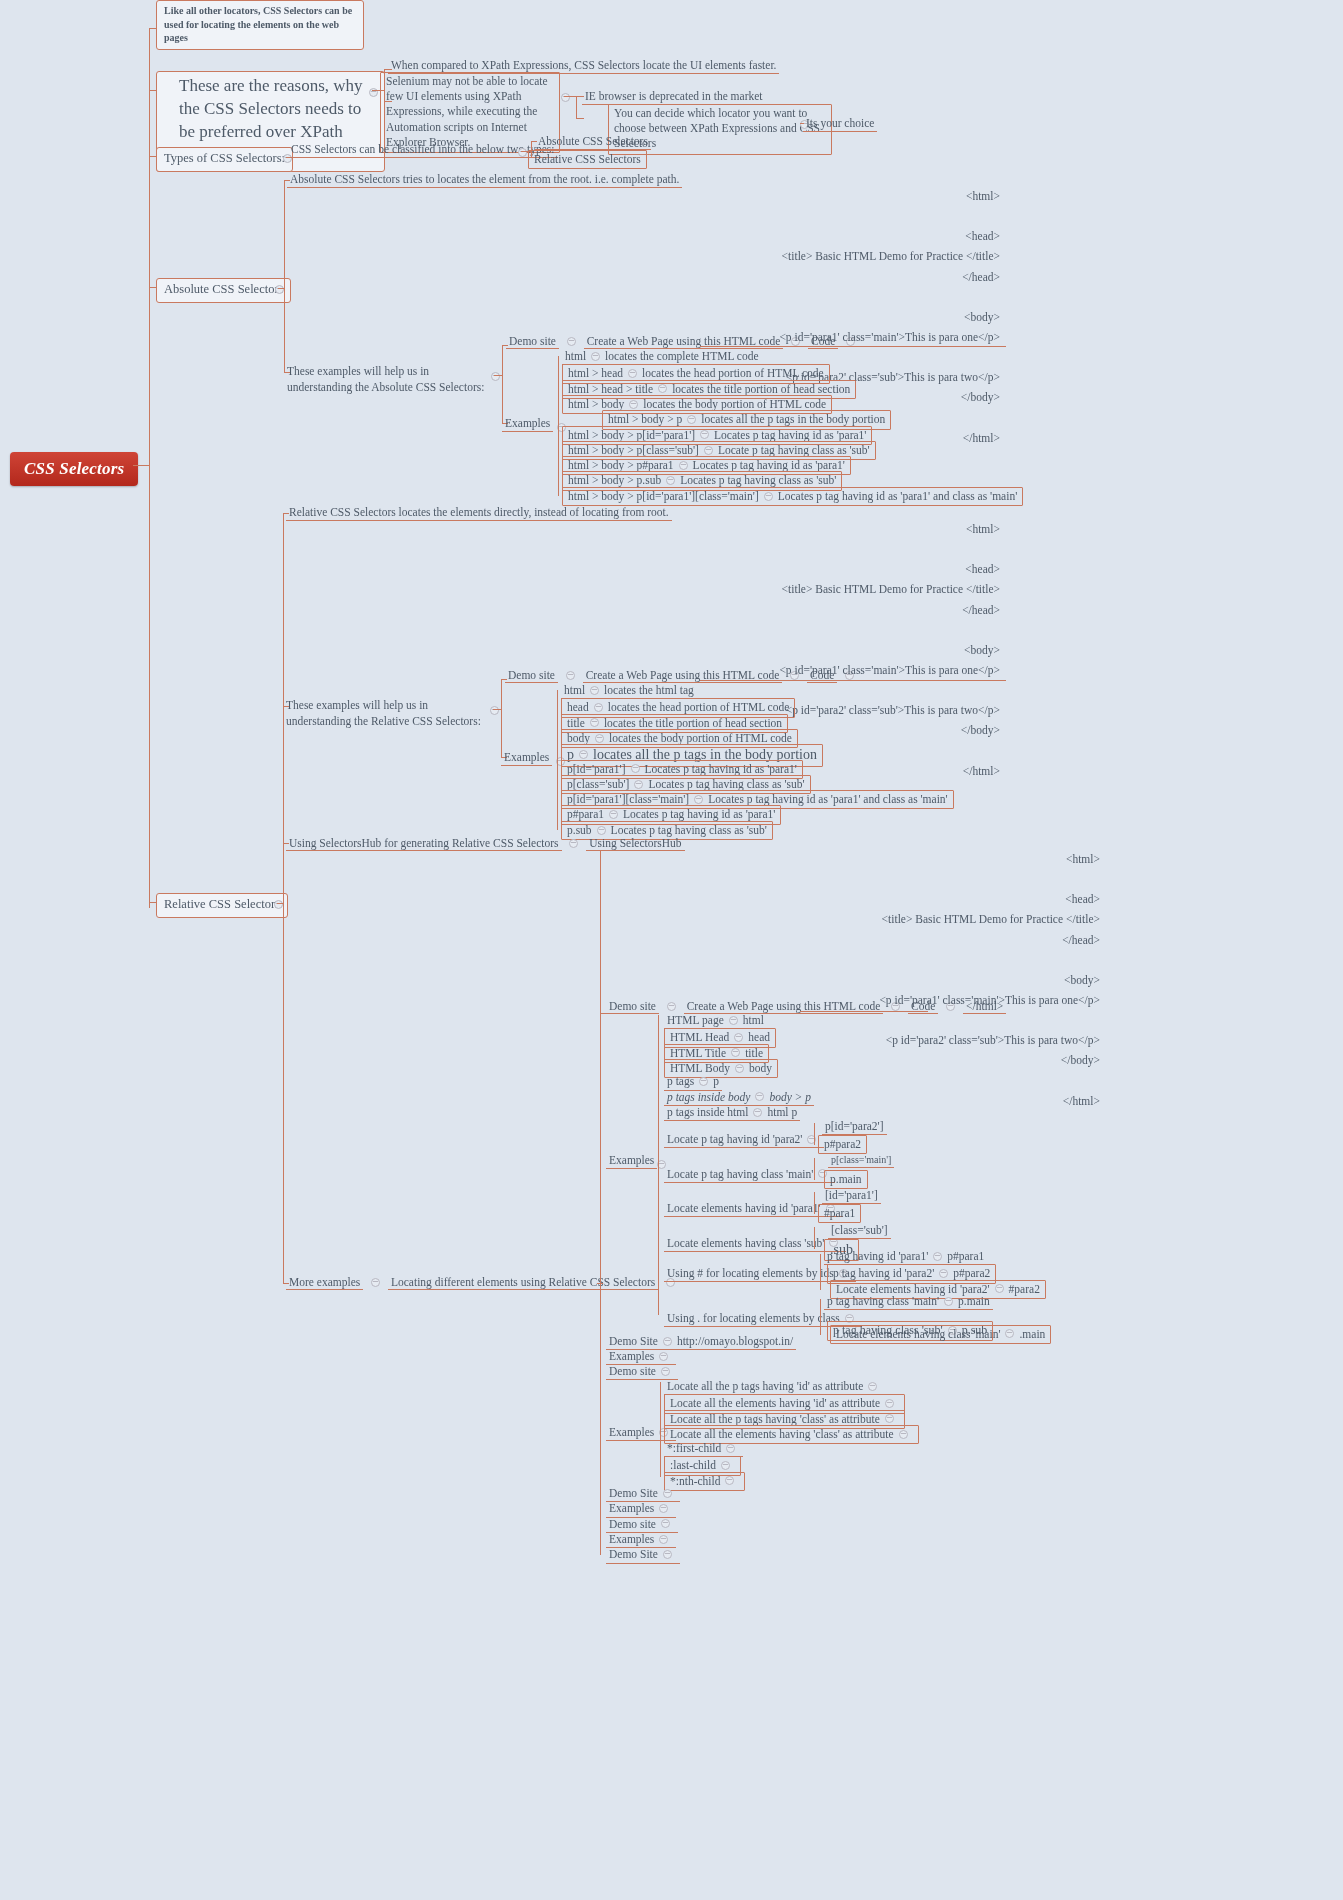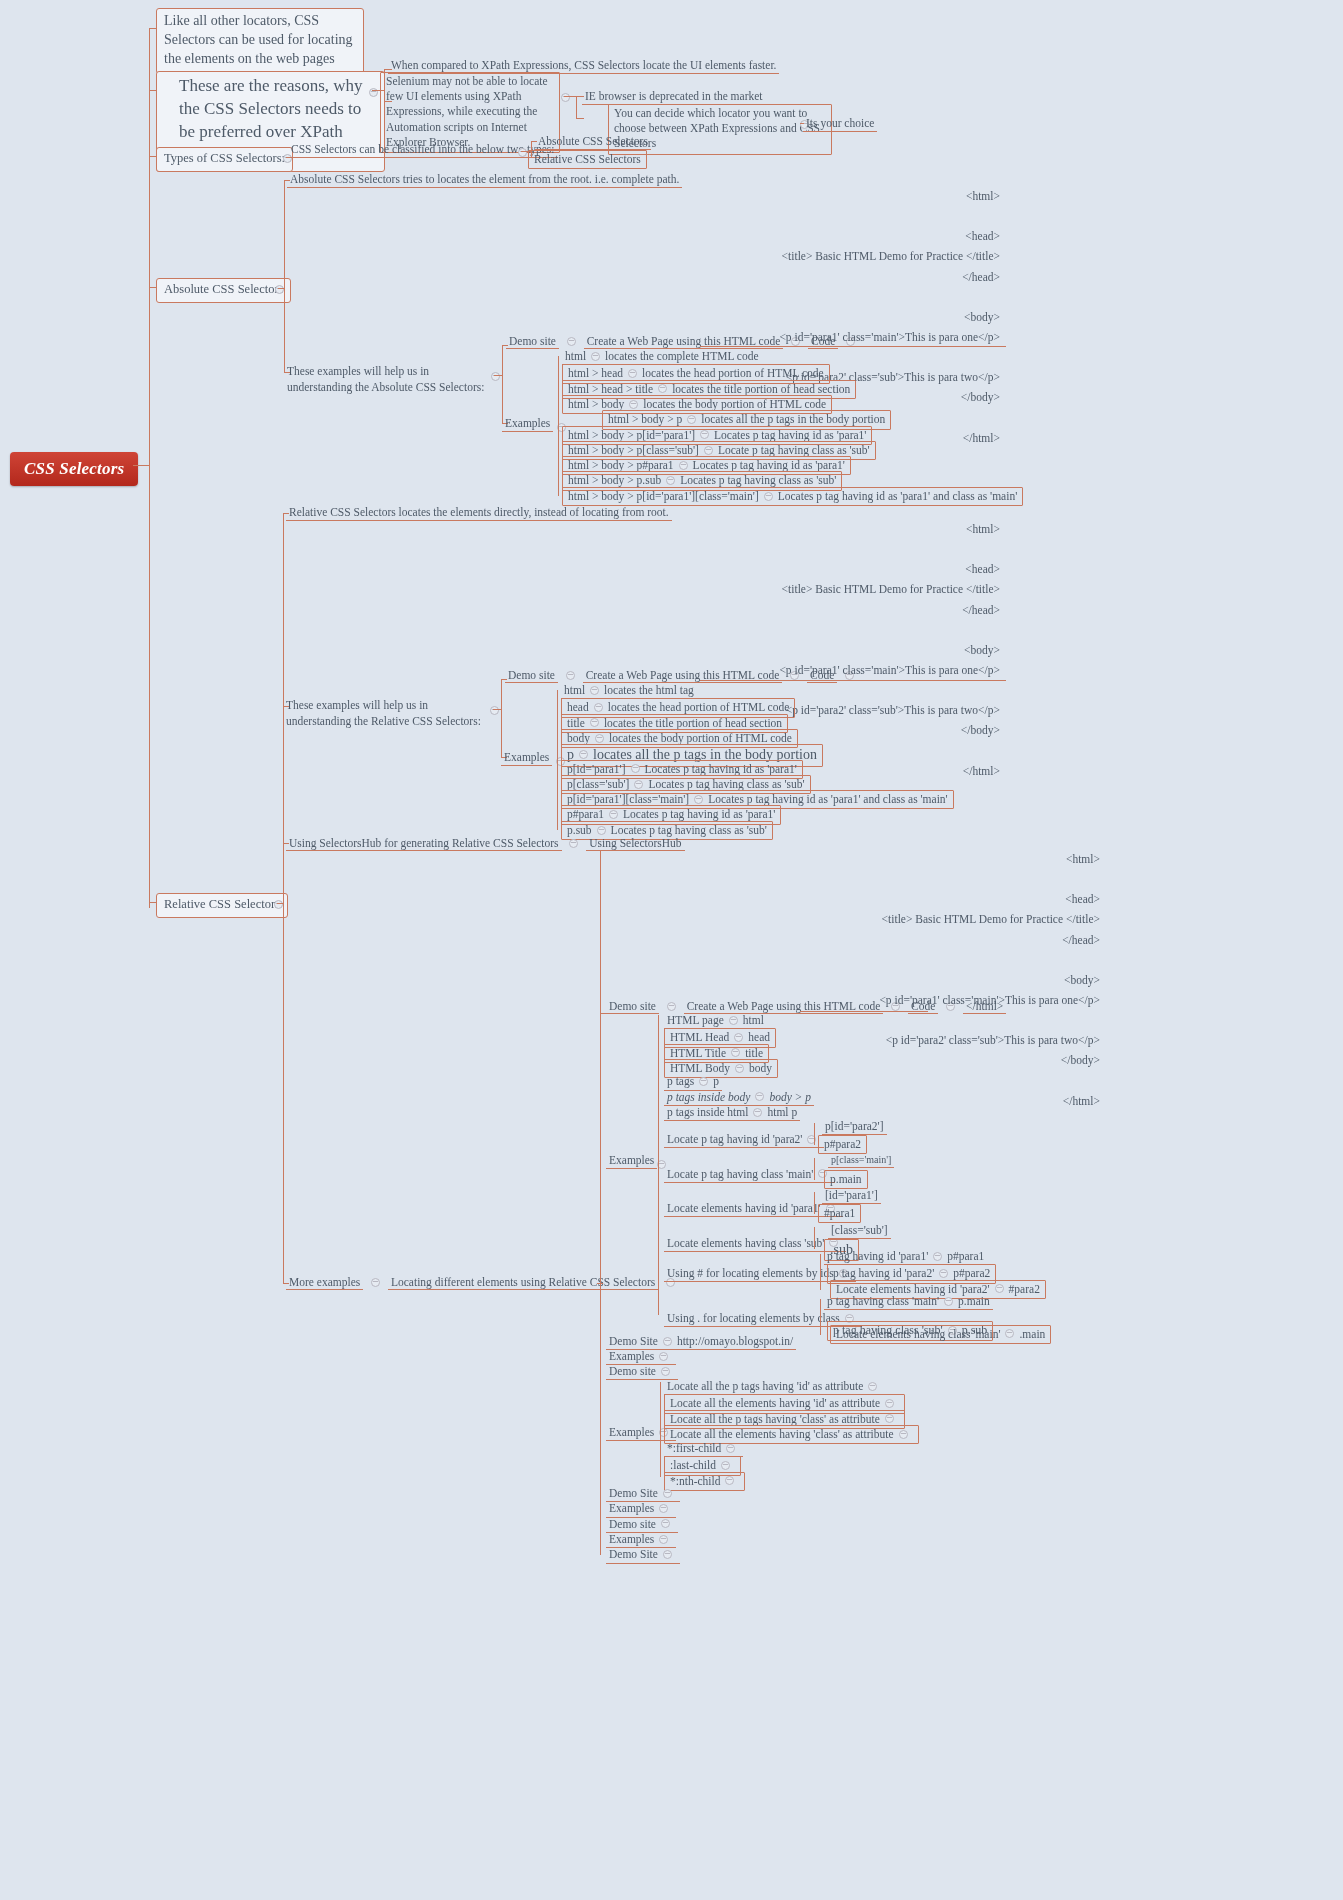--- a/index.html
+++ b/index.html
@@ -93,21 +93,21 @@
 
   <div class="ln lnh" style="left:133px; top:465px; width:16px;"></div>
   <div class="ln lnv" style="left:149px; top:28px; height:880px;"></div>
 
   <div class="ln lnh" style="left:149px; top:28px; width:10px;"></div>
   <div class="ln lnh" style="left:149px; top:90px; width:10px;"></div>
   <div class="ln lnh" style="left:149px; top:156px; width:10px;"></div>
   <div class="ln lnh" style="left:149px; top:287px; width:10px;"></div>
   <div class="ln lnh" style="left:149px; top:902px; width:10px;"></div>
 
-  <div class="node boxr wrapbox" style="left:156px; top:8px; width:192px; font-size:14px; line-height:1.35;">Like all other locators, CSS Selectors can be used for locating the elements on the web pages</div>
+  <div class="node boxr wrapbox" style="left:156px; top:0; width:192px; font-size:10px; line-height:1.35;font-weight:bold;">Like all other locators, CSS Selectors can be used for locating the elements on the web pages</div>
 
   <div class="node boxr wrapbox" style="left:156px; top:71px; width:198px; font-size:17px; line-height:1.35;padding-left:22px;">These are the reasons, why the CSS Selectors needs to be preferred over XPath Expressions:</div>
   <span class="bullet" style="position:absolute; left:364px; top:88px;"></span>
 
   <div class="ln lnh" style="left:372px; top:90px; width:12px;"></div>
   <div class="ln lnv" style="left:384px; top:69px; height:32px;"></div>
   <div class="ln lnh" style="left:384px; top:69px; width:8px;"></div>
   <div class="ln lnh" style="left:384px; top:101px; width:8px;"></div>
 
   <div class="node ul" style="left:388px; top:58px; font-size:11.5px;">When compared to XPath Expressions, CSS Selectors locate the UI elements faster.</div>

